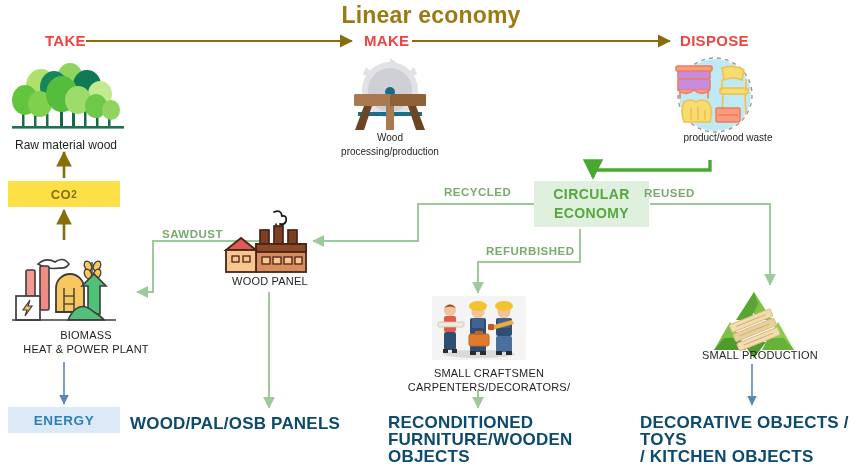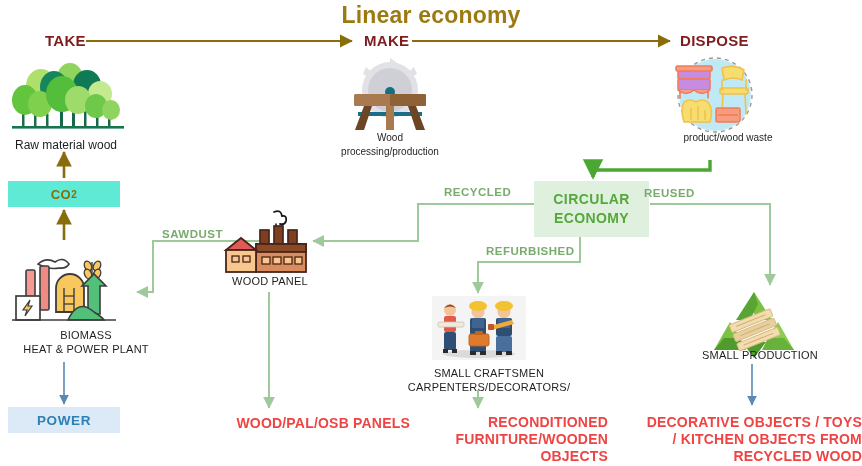--- a/index.html
+++ b/index.html
@@ -11,21 +11,21 @@
   .abs{position:absolute;}
   #svg-layer{position:absolute;left:0;top:0;width:862px;height:466px;}
 
   
   #page-title{
     left:0;top:2px;width:862px;text-align:center;
     font-size:23px;font-weight:bold;color:#9d7a11;letter-spacing:.2px;
   }
   
   .stage-label{
-    font-size:15px;font-weight:bold;color:#7f1d1d;letter-spacing:.3px;
+    font-size:15px;font-weight:bold;color:#ef4444;letter-spacing:.3px;
   }
   #stage-take{left:45px;top:32px;}
   #stage-make{left:364px;top:32px;}
   #stage-dispose{left:680px;top:32px;}
 
   
   .caption{
     font-size:10px;color:#1f1f1f;text-align:center;line-height:14px;
   }
   .caption-caps{
@@ -35,48 +35,48 @@
   #cap-raw{left:0px;top:138px;width:132px;font-size:12px;}
   #cap-wood-proc{left:300px;top:131px;width:180px;}
   #cap-end-cycle{left:630px;top:131px;width:196px;}
   #cap-factory{left:200px;top:274px;width:140px;}
   #cap-biomass{left:16px;top:328px;width:140px;}
   #cap-crafts{left:380px;top:366px;width:218px;}
   #cap-small-prod{left:660px;top:348px;width:200px;}
 
   
   #box-co2{
-    left:8px;top:181px;width:112px;height:26px;background:#5eead4;
+    left:8px;top:181px;width:112px;height:26px;background:#fde047;
     display:flex;align-items:center;justify-content:center;
     font-size:13px;font-weight:bold;color:#8a6d0b;letter-spacing:.5px;
   }
   #box-co2 sub{font-size:10px;font-weight:bold;}
   #box-energy{
     left:8px;top:407px;width:112px;height:26px;background:#dbeaf6;
     display:flex;align-items:center;justify-content:center;
     font-size:13.5px;font-weight:bold;color:#2e7fb8;letter-spacing:.6px;
   }
   #box-circular{
-    left:534px;top:181px;width:115px;height:56px;background:#dff0df;
+    left:534px;top:181px;width:115px;height:46px;background:#dff0df;
     display:flex;flex-direction:column;align-items:center;justify-content:center;
     font-size:14px;font-weight:bold;color:#56a83c;letter-spacing:.4px;line-height:19px;
   }
 
   
   .edge-label{
     font-size:11.5px;font-weight:bold;color:#7aab6e;letter-spacing:.5px;
   }
   #lbl-sawdust{left:162px;top:228px;}
   #lbl-recycled{left:444px;top:186px;}
   #lbl-reused{left:644px;top:187px;}
   #lbl-refurbished{left:486px;top:245px;text-align:right;}
 
   
   .outcome{
-    font-size:14px;font-weight:bold;color:#ef4444;text-align:right;
+    font-size:17px;font-weight:bold;color:#0c4a6e;text-align:left;
     line-height:17px;letter-spacing:.2px;
   }
   #out-panels{left:130px;top:415px;width:280px;}
   #out-furniture{left:388px;top:414px;width:220px;}
   #out-decorative{left:640px;top:414px;width:222px;}
 
   
   .icon-box{position:absolute;}
 </style>
 </head>
@@ -195,21 +195,21 @@
     <rect x="4" y="44" width="24" height="24" fill="#ffffff" stroke="#3d3d3d" stroke-width="1.7"></rect>
     <path d="M18,48 L11,58 L15,58 L13,64 L20,54 L16,54 z" fill="#f8c85e" stroke="#3d3d3d" stroke-width="1.2"></path>
     <line x1="0" y1="68" x2="104" y2="68" stroke="#3d3d3d" stroke-width="1.6"></line>
   </svg>
 </div>
 <div class="abs caption-caps" id="cap-biomass">
   <div>BIOMASS</div>
   <div>HEAT &amp; POWER PLANT</div>
 </div>
 
-<div class="abs" id="box-energy">POWER</div>
+<div class="abs" id="box-energy">ENERGY</div>
 
 <div class="icon-box" style="left:330px;top:58px;width:120px;height:74px;">
   <svg width="120" height="74" viewBox="0 0 120 74">
 
     <g fill="#e2e2e6">
       <circle cx="60" cy="32" r="28"></circle>
       <path d="M60,32 L60,0 L66,4 z"></path>
       <path d="M60,32 L84,9 L87,16 z"></path>
       <path d="M60,32 L36,9 L33,16 z"></path>
     </g>

